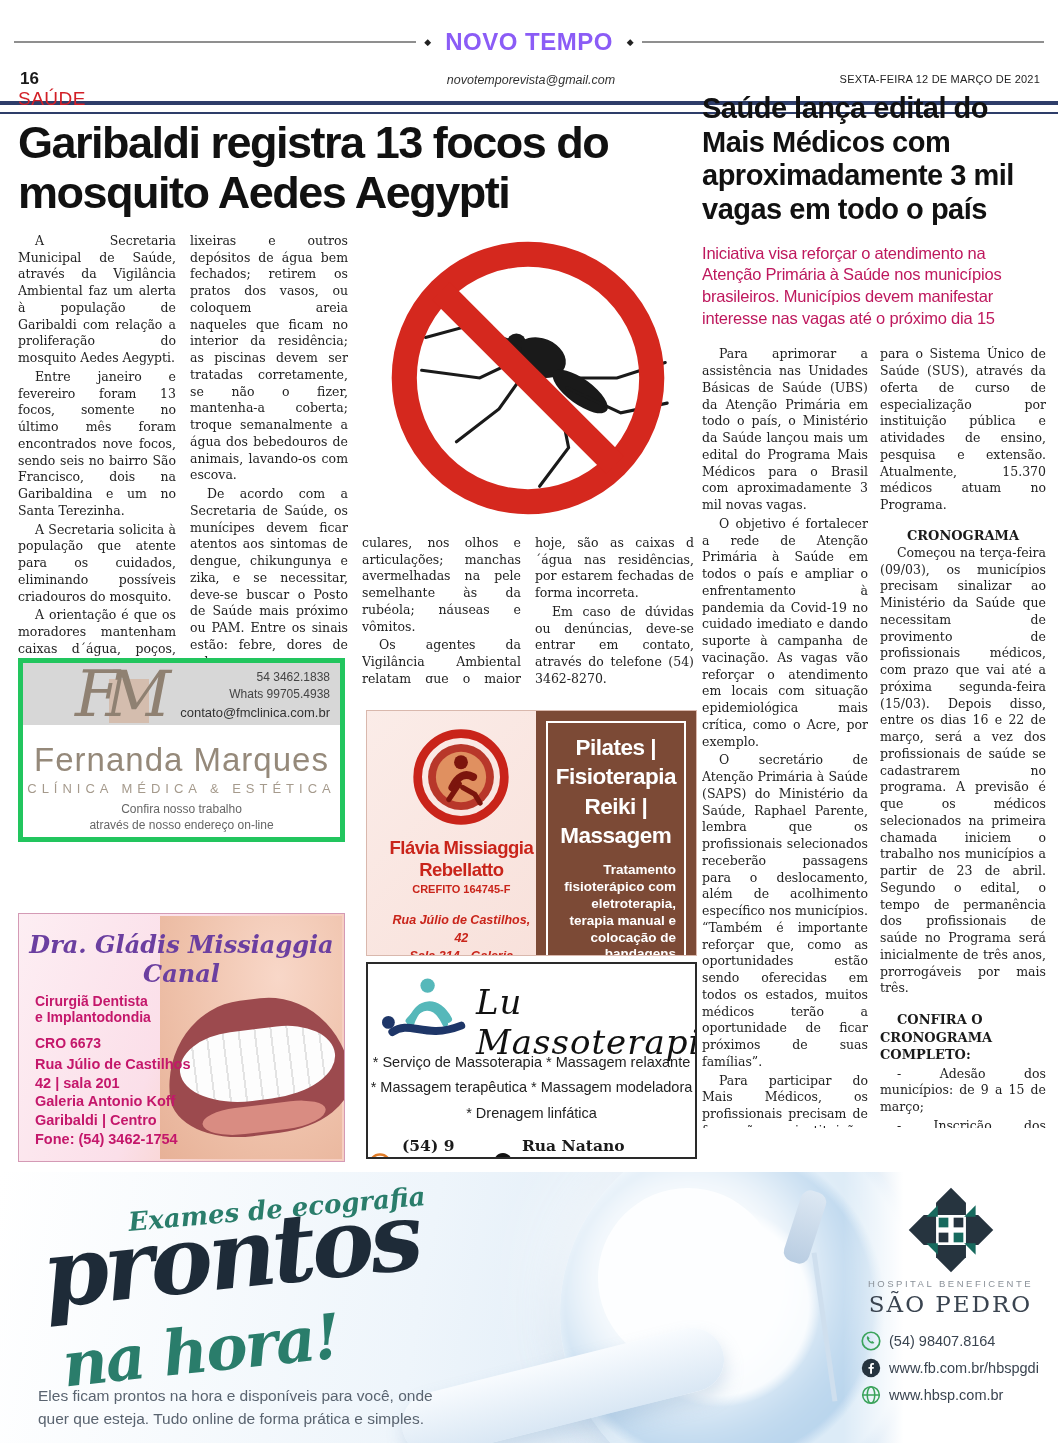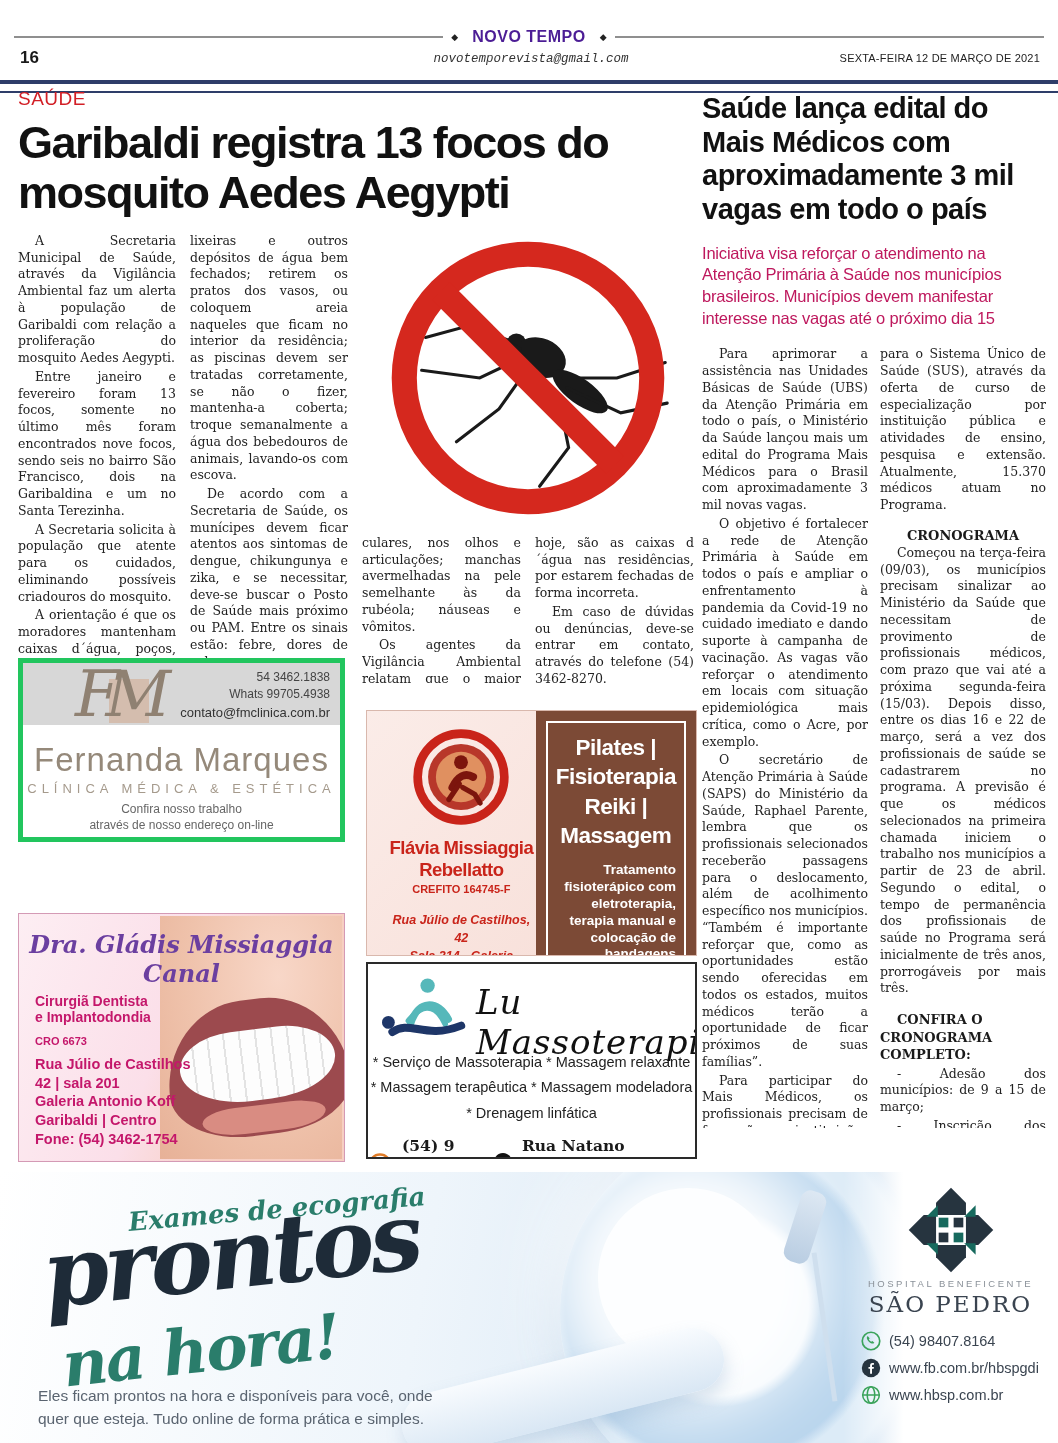--- a/index.html
+++ b/index.html
@@ -3,25 +3,25 @@
 <meta charset="utf-8">
 <style>
   html,body{margin:0;padding:0;background:#e9e9e9;}
   .page{position:relative;width:1058px;height:1443px;margin:0 auto;background:#fff;
         font-family:"Liberation Sans",sans-serif;overflow:hidden;color:#1a1a1a;}
   
   .header{position:absolute;left:0;top:0;width:100%;}
   .rule-row{display:flex;align-items:center;margin-top:28px;padding:0 14px;}
   .rule{flex:1;height:2px;background:#8f8f8f;}
   .diamond{color:#222;font-size:9px;margin:0 8px;line-height:1;}
-  .masthead{color:#4c1d95;font-weight:bold;font-size:16px;letter-spacing:.5px;margin:0 6px;}
-  .subrow{position:relative;height:26px;margin-top:0;padding-left:48px;}
+  .masthead{color:#8b5cf6;font-weight:bold;font-size:24px;letter-spacing:.5px;margin:0 6px;}
+  .subrow{position:relative;height:26px;margin-top:11px;padding-left:48px;}
   .page-number{position:absolute;left:20px;top:2px;font-weight:bold;font-size:17px;}
   .mast-email{position:absolute;left:4px;right:0;text-align:center;top:6px;
-              font-family:Liberation Mono, monospace;font-style:italic;font-size:12.5px;color:#333;}
+              font-family:Liberation Sans, sans-serif;font-style:italic;font-size:12.5px;color:#333;}
   .mast-date{position:absolute;right:18px;top:6px;font-size:11px;color:#222;letter-spacing:.2px;}
   .double-line{margin:8px 0 0 0;height:7px;border-top:4px solid #2e3d69;border-bottom:2px solid #2e3d69;}
   
   .left-article{position:absolute;left:18px;top:88px;width:678px;}
   .kicker{color:#d21f26;font-size:19px;letter-spacing:.5px;}
   .headline-left{font-size:45px;font-weight:bold;letter-spacing:-1.5px;line-height:1.12;margin:8px 0 14px 0;color:#111;}
   .serif p{font-family:"DejaVu Serif",serif;font-size:12.5px;line-height:1.34;text-align:justify;
            margin:0 0 2px 0;text-indent:17px;color:#222;}
   .serif p.noindent{text-indent:0;}
   .left-cols{display:flex;gap:14px;height:450px;overflow:hidden;}
@@ -63,21 +63,21 @@
   .teeth{position:absolute;left:7%;top:22%;right:7%;bottom:26%;background:
          repeating-linear-gradient(90deg,#fdfdfd 0 14px,#e3e3e3 14px 16px);
          border-radius:40% 40% 50% 50% / 55% 55% 60% 60%;}
   .lowerlip{position:absolute;left:16%;right:16%;bottom:2%;height:20%;background:#d98c82;
             border-radius:50% 50% 60% 60%/80% 80% 100% 100%;}
   .gl-title{position:relative;z-index:2;font-family:"DejaVu Serif",serif;font-style:italic;font-weight:bold;
             color:#6b3fa0;font-size:24px;text-align:center;margin:16px 6px 6px 6px;}
   .gl-left{position:relative;z-index:2;margin-left:16px;width:46%;}
   .gl-t1{color:#c4176b;font-weight:bold;font-size:14px;line-height:1.12;}
   .gl-spec{color:#c4176b;font-weight:bold;font-size:12px;margin-top:3px;}
-  .gl-cro{color:#c4176b;font-weight:bold;font-size:11px;margin-top:10px;}
+  .gl-cro{color:#c4176b;font-weight:bold;font-size:14px;margin-top:10px;}
   .gl-address{position:absolute;z-index:2;left:16px;bottom:12px;color:#c4176b;font-weight:bold;
               font-size:14.5px;line-height:1.3;}
   
   .ad-flavia{left:366px;top:710px;width:331px;height:246px;border:1px solid #d9b8ad;display:flex;
              background:linear-gradient(135deg,#fbece8 0%,#f7ddd6 100%);}
   .fl-left{width:48%;text-align:center;position:relative;padding-left:20px;}
   .fl-logo{margin-top:14px;}
   .fl-name{color:#c9241a;font-weight:bold;font-size:18.5px;margin-top:4px;letter-spacing:-.5px;}
   .fl-crefito{color:#c9241a;font-weight:bold;font-size:11px;margin-top:2px;}
   .fl-address{color:#c9241a;font-weight:bold;font-style:italic;font-size:12.5px;line-height:1.45;margin-top:16px;}

